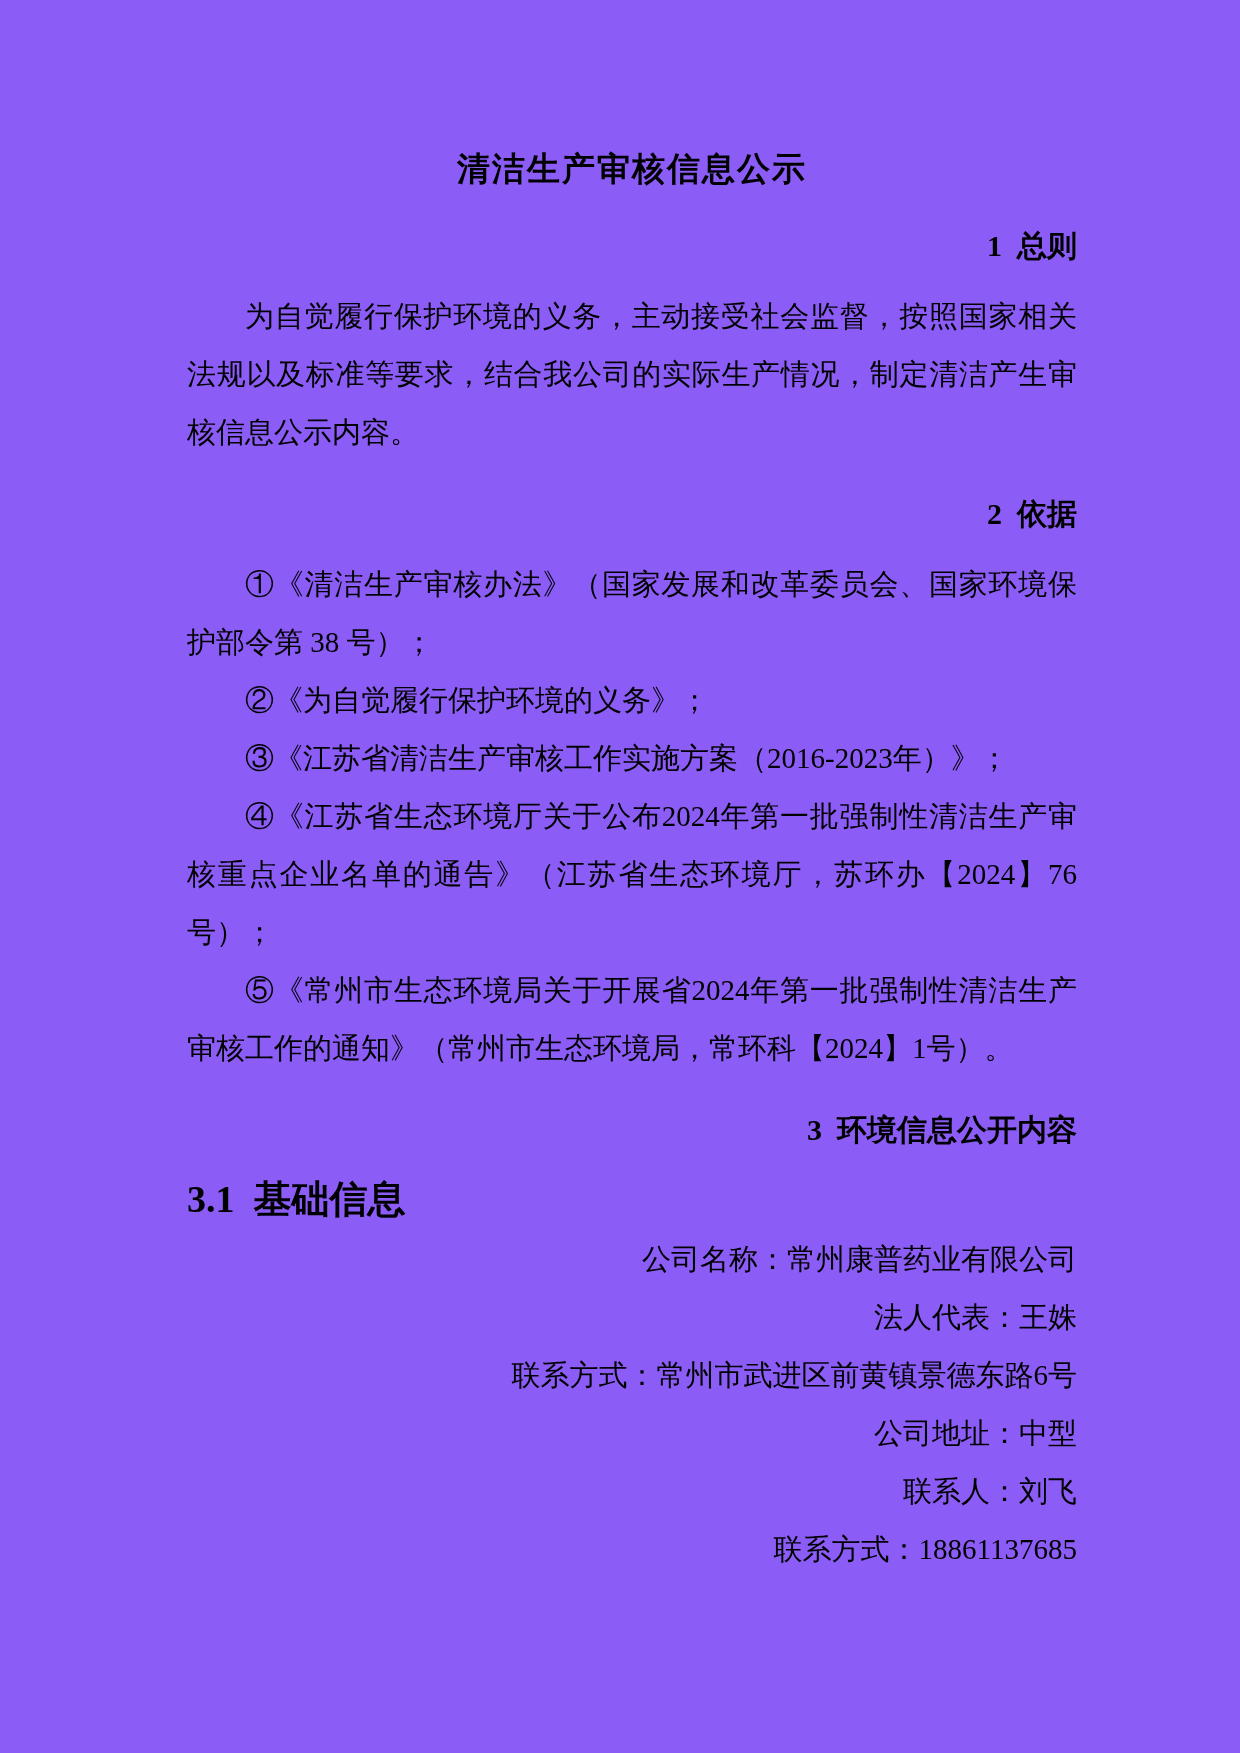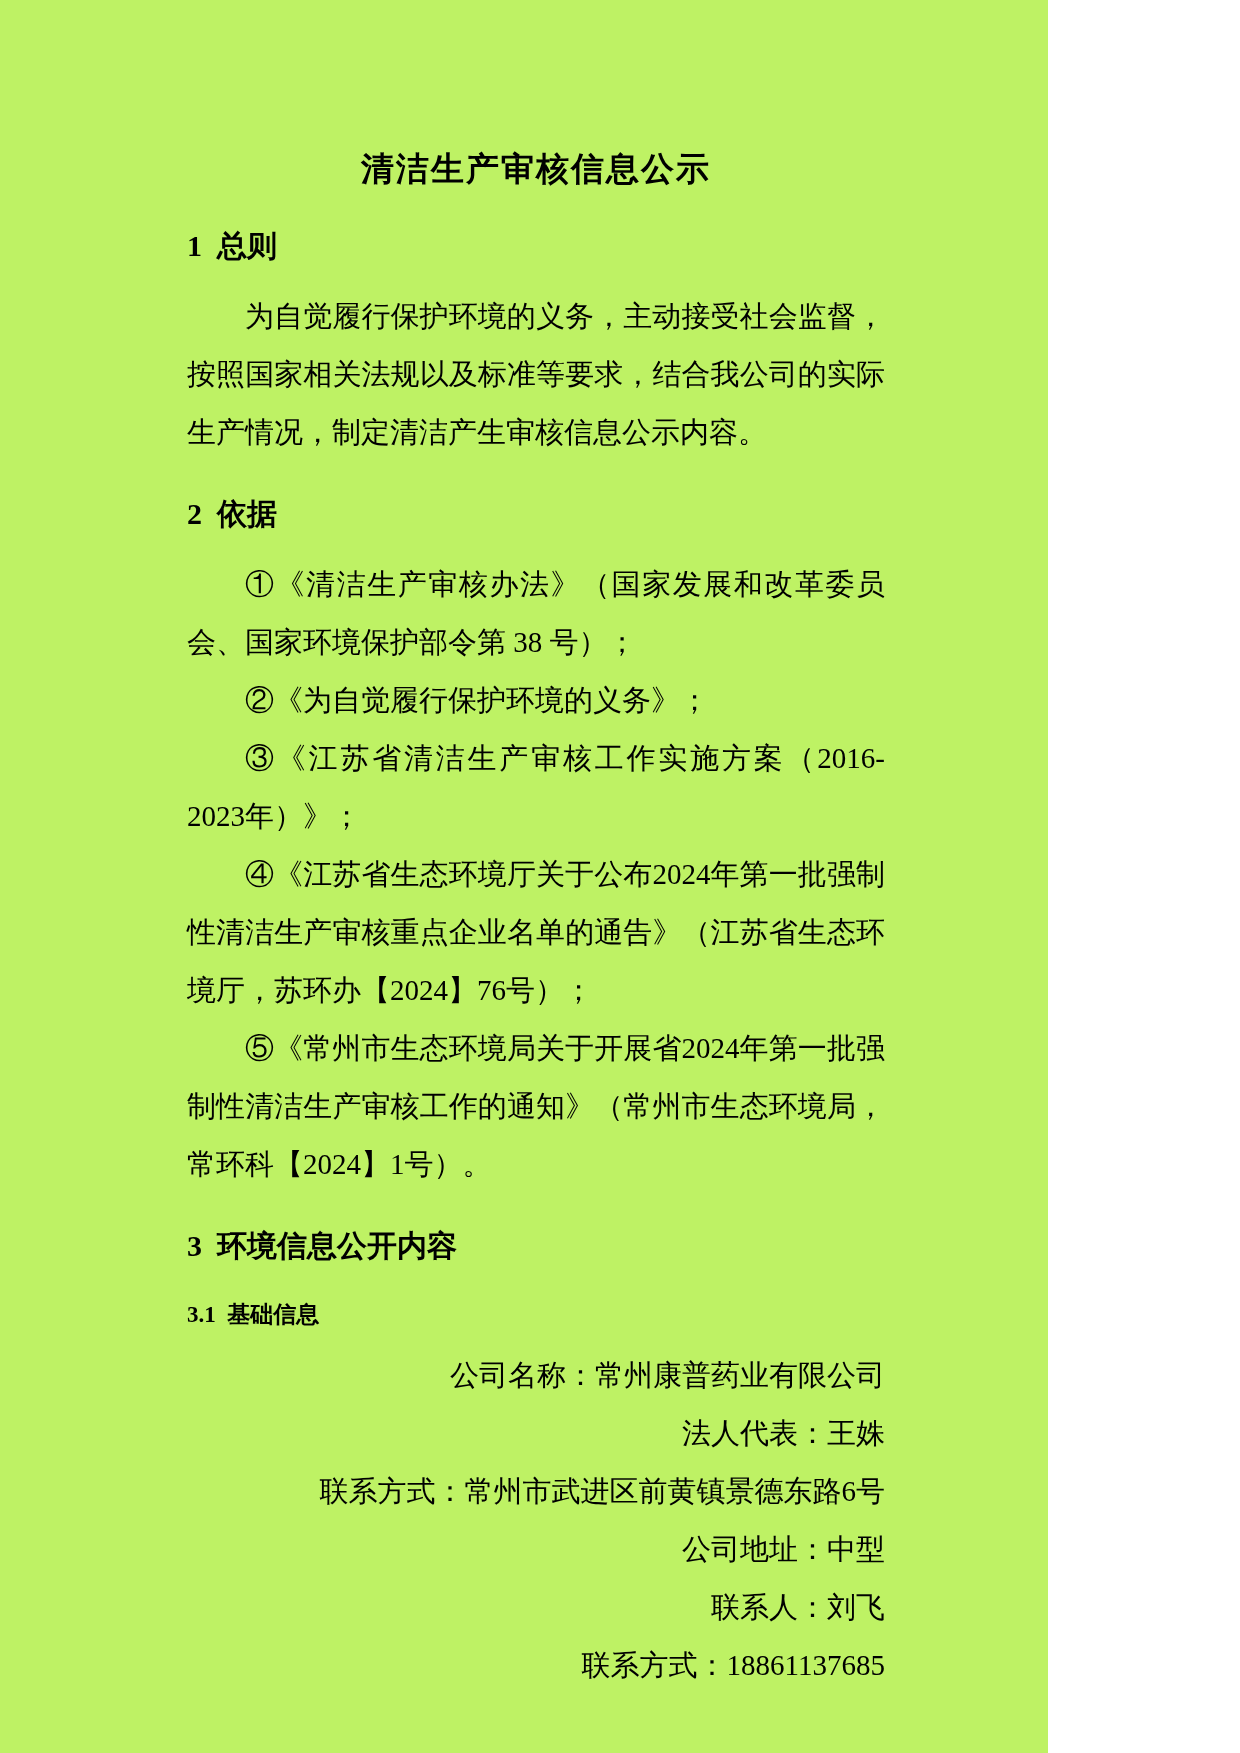--- a/index.html
+++ b/index.html
@@ -2,47 +2,48 @@
 <html><head>
 <meta charset="utf-8">
 <style>
   html, body {
     margin: 0;
     padding: 0;
     background: #ffffff;
   }
   .page {
     position: relative;
-    width: 1048px;
+    width: 1240px;
     height: 1753px;
     box-sizing: border-box;
-    background: #bef264;
+    background: #8b5cf6;
     color: #000000;
     padding: 145px 163px 0 187px;
     font-family: "Liberation Serif", serif;
     overflow: hidden;
   }
   .doc-title {
     font-size: 33px;
     font-weight: 700;
     line-height: 48px;
     text-align: center;
     letter-spacing: 2px;
     margin: 0;
     font-family: "Liberation Sans", sans-serif;
   }
   .h2 {
     font-size: 30px;
     font-weight: 700;
     line-height: 42px;
     margin: 32px 0 20px 0;
     font-family: "Liberation Serif", serif;
+    text-align: right;
   }
   .h3 {
-    font-size: 23px;
+    font-size: 38px;
     font-weight: 700;
     line-height: 42px;
     margin: 27px 0 10px 0;
   }
   .body-p {
     font-size: 29px;
     line-height: 58px;
     margin: 0;
     text-indent: 2em;
     text-align: justify;

